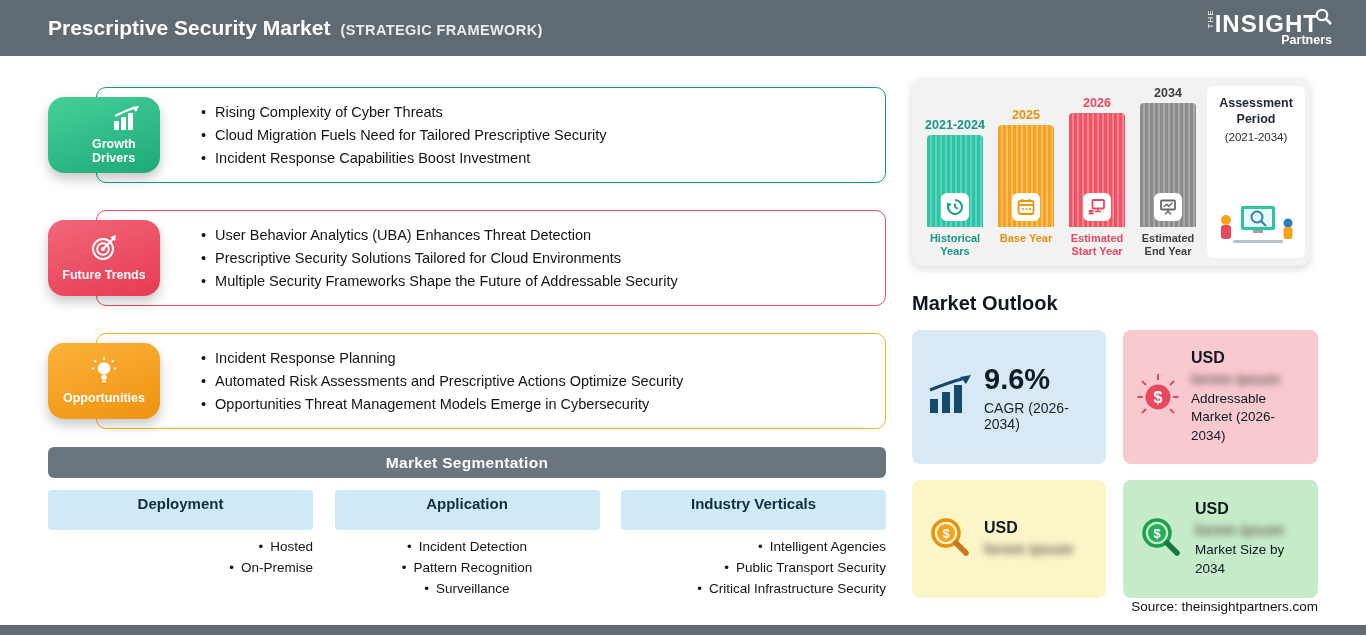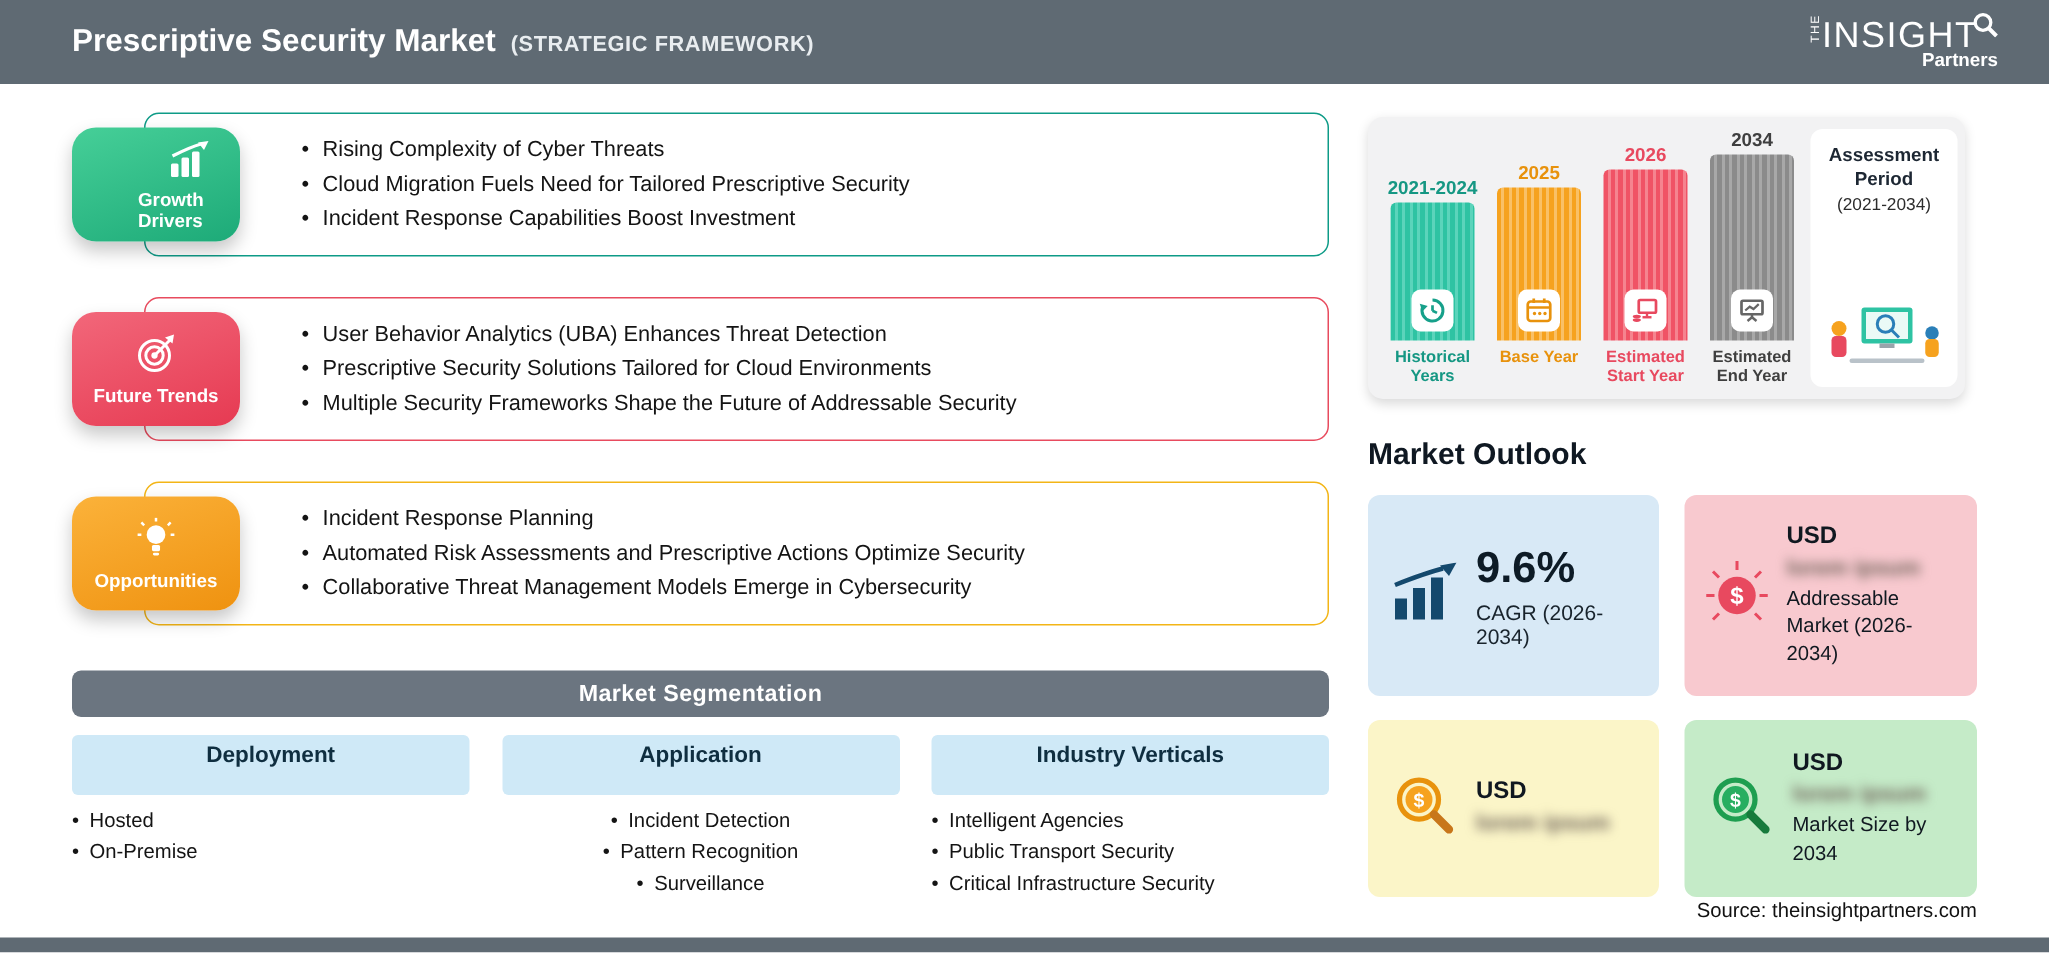--- a/index.html
+++ b/index.html
@@ -13,25 +13,25 @@
     position:absolute; top:0; left:0; width:1366px; height:56px;
     background:#5f6a73; display:flex; align-items:center;
     justify-content:space-between; padding:0 34px 0 48px;
   }
   .title-wrap { display:flex; align-items:baseline; gap:10px; }
   .page-title { color:#fff; font-size:21px; font-weight:bold; }
   .page-subtitle { color:#e9edf0; font-size:14.5px; font-weight:bold; letter-spacing:.4px; }
   .logo { display:flex; flex-direction:column; align-items:flex-end; color:#fff; }
   .logo-top { display:flex; align-items:center; }
   .logo-the { font-size:8px; letter-spacing:1px; transform:rotate(-90deg); width:10px; text-transform:uppercase; }
-  .logo-insight { font-size:24px; font-weight:normal; letter-spacing:1px; }
+  .logo-insight { font-size:24px; font-weight:bold; letter-spacing:1px; }
   .logo-mag { margin-left:-4px; margin-top:-10px; }
   .logo-partners { font-size:12.5px; font-weight:bold; margin-top:-5px; }
   
-  .section { position:absolute; left:48px; width:838px; height:96px; }
+  .section { position:absolute; left:48px; width:838px; height:96px;margin-top:12px; }
   .sec-1 { top:75px; } .sec-2 { top:198px; } .sec-3 { top:321px; }
   .section-box {
     position:absolute; left:48px; right:0; top:0; bottom:0;
     border-radius:10px; background:#fff; display:flex; align-items:center;
     padding:8px 16px 8px 104px;
   }
   .sec-1 .section-box { border:1.6px solid #0e9b87; }
   .sec-2 .section-box { border:1.6px solid #e84b5e; }
   .sec-3 .section-box { border:1.6px solid #f3b517; }
   .badge {
@@ -52,21 +52,21 @@
     position:absolute; top:447px; left:48px; width:838px; height:31px;
     background:#6b7580; border-radius:6px; color:#fff; font-weight:bold;
     font-size:15.5px; text-align:center; line-height:31px; letter-spacing:.3px;
   }
   .seg-cols { position:absolute; top:490px; left:48px; width:838px; display:flex; justify-content:space-between; }
   .seg-col { width:265px; }
   .seg-head {
     height:40px; line-height:28px; background:#cfe9f7; border-radius:4px;
     text-align:center; font-weight:bold; font-size:15px; color:#0f2e40;
   }
-  .seg-list { list-style:none; margin-top:9px; }
+  .seg-list { list-style:none; margin-top:9px;text-align:right; }
   .seg-list li { font-size:13.5px; color:#141414; margin:6px 0; }
   .seg-list li::before { content:"•"; margin-right:7px; }
   .seg-list.centered { text-align:center; }
   
   .timeline-card {
     position:absolute; left:912px; top:78px; width:398px; height:188px;
     background:#f2f2f3; border-radius:10px; box-shadow:0 3px 8px rgba(0,0,0,.15);
   }
   .timeline-inner { display:flex; height:100%; padding:8px 8px 8px 12px; align-items:stretch; }
   .bars { display:flex; align-items:flex-end; gap:9px; flex:1; }
@@ -178,21 +178,21 @@
     </span>
     <span class="badge-label">Future Trends</span>
   </div>
 </div>
 
 <div class="section sec-3">
   <div class="section-box">
     <ul class="bullets">
       <li>Incident Response Planning</li>
       <li>Automated Risk Assessments and Prescriptive Actions Optimize Security</li>
-      <li>Collaborative Threat Management Models Emerge in Cybersecurity</li>
+      <li>Opportunities Threat Management Models Emerge in Cybersecurity</li>
     </ul>
   </div>
   <div class="badge badge-orange">
     <span>
       <svg width="26" height="27" viewBox="0 0 24 26">
         <g stroke="#fff" stroke-width="1.6">
           <line x1="12" y1="2.6" x2="12" y2="0.2"></line>
           <line x1="4.4" y1="5" x2="2.6" y2="3.2"></line>
           <line x1="19.6" y1="5" x2="21.4" y2="3.2"></line>
           <line x1="2.6" y1="11" x2="0.2" y2="11"></line>

